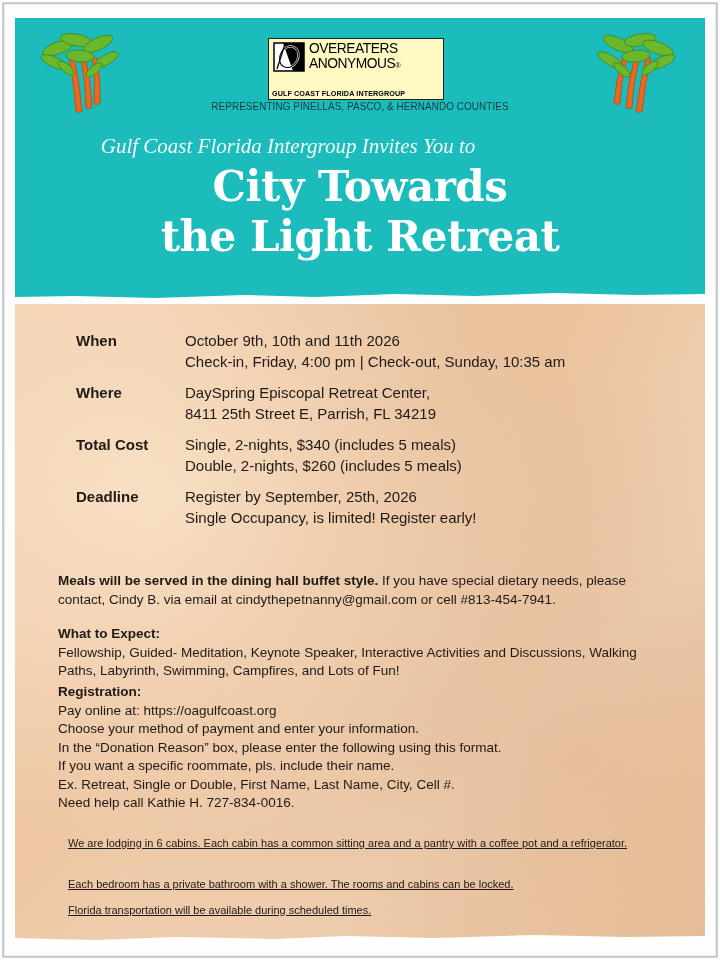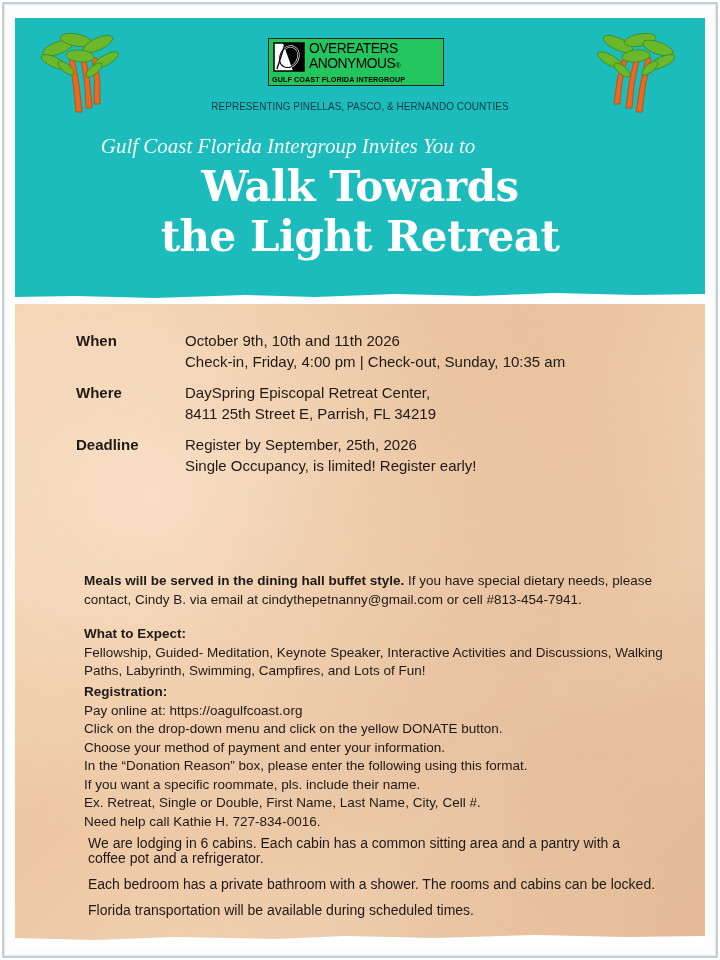--- a/index.html
+++ b/index.html
@@ -28,22 +28,22 @@
     background:
       radial-gradient(ellipse at 20% 30%, rgba(255,240,220,0.55), rgba(255,240,220,0) 55%),
       radial-gradient(ellipse at 80% 70%, rgba(210,160,120,0.35), rgba(210,160,120,0) 60%),
       radial-gradient(ellipse at 60% 15%, rgba(220,175,135,0.35), rgba(220,175,135,0) 50%),
       linear-gradient(135deg, #f2cfad 0%, #edc6a2 40%, #f1d2b4 70%, #e9c19c 100%);
   }
   .paper-bottom {
     position: absolute; left: 15px; top: 930px; width: 690px; height: 16px;
   }
   .logo {
-    position: absolute; left: 268px; top: 38px; width: 176px; height: 48px;
-    background: #22c55e;
+    position: absolute; left: 268px; top: 38px; width: 176px; height: 62px;
+    background: #fef9c3;
     border: 1px solid #222;
     box-sizing: border-box;
   }
   .logo-mark {
     position: absolute; left: 4px; top: 3px; width: 32px; height: 30px;
   }
   .logo-title {
     position: absolute; left: 40px; top: 1px;
     font-family: "Liberation Sans Narrow", "Liberation Sans", sans-serif;
     font-size: 15px; line-height: 15px; color: #000;
@@ -78,29 +78,29 @@
     letter-spacing: -0.5px;
   }
   .details {
     position: absolute; left: 76px; top: 330px; width: 600px;
     color: #1f1a17; font-size: 15px;
   }
   .detail-row { display: flex; margin-bottom: 10px; }
   .detail-label { width: 109px; font-weight: bold; line-height: 21px; flex: none; }
   .detail-values { line-height: 21px; }
   .body-block {
-    position: absolute; left: 84px; width: 600px;
+    position: absolute; left: 58px; width: 600px;
     color: #1f1a17; font-size: 13.5px; line-height: 18.5px;
   }
   .b-meals { top: 572px; }
   .b-expect { top: 625px; }
   .b-reg { top: 683px; }
   .small-block {
-    position: absolute; left: 88px; width: 570px;
-    color: #1f1a17; font-size: 14px; line-height: 15px;
+    position: absolute; left: 68px; width: 570px;
+    color: #1f1a17; font-size: 11px; line-height: 15px; text-decoration: underline;
   }
   .s1 { top: 836px; }
   .s2 { top: 877px; }
   .s3 { top: 903px; }
   .bold { font-weight: bold; }
 </style>
 </head>
 <body>
 
 <div class="frame"></div>
@@ -163,37 +163,44 @@
   <div class="logo-title">
     <div>OVEREATERS</div>
     <div><span>ANONYMOUS</span><span style="font-size:8px;vertical-align:baseline">®</span></div>
   </div>
   <div class="logo-sub">GULF COAST FLORIDA INTERGROUP</div>
 </div>
 
 <div class="representing">REPRESENTING PINELLAS, PASCO, &amp; HERNANDO COUNTIES</div>
 <div class="invites">Gulf Coast Florida Intergroup Invites You to</div>
 <div class="title">
-  <div>Walk Towards</div>
+  <div>City Towards</div>
   <div>the Light Retreat</div>
 </div>
 
 <div class="details">
   <div class="detail-row">
     <div class="detail-label">When</div>
     <div class="detail-values">
       <div>October 9th, 10th and 11th 2026</div>
       <div>Check-in, Friday, 4:00 pm | Check-out, Sunday, 10:35 am</div>
     </div>
   </div>
   <div class="detail-row">
     <div class="detail-label">Where</div>
     <div class="detail-values">
       <div>DaySpring Episcopal Retreat Center,</div>
       <div>8411 25th Street E, Parrish, FL 34219</div>
+    </div>
+  </div>
+  <div class="detail-row">
+    <div class="detail-label">Total Cost</div>
+    <div class="detail-values">
+      <div>Single, 2-nights, $340 (includes 5 meals)</div>
+      <div>Double, 2-nights, $260 (includes 5 meals)</div>
     </div>
   </div>
   <div class="detail-row">
     <div class="detail-label">Deadline</div>
     <div class="detail-values">
       <div>Register by September, 25th, 2026</div>
       <div>Single Occupancy, is limited! Register early!</div>
     </div>
   </div>
 </div>
@@ -203,21 +210,20 @@
 </div>
 
 <div class="body-block b-expect">
   <div class="bold">What to Expect:</div>
   <div>Fellowship, Guided- Meditation, Keynote Speaker, Interactive Activities and Discussions, Walking Paths, Labyrinth, Swimming, Campfires, and Lots of Fun!</div>
 </div>
 
 <div class="body-block b-reg">
   <div class="bold">Registration:</div>
   <div>Pay online at: https://oagulfcoast.org</div>
-  <div>Click on the drop-down menu and click on the yellow DONATE button.</div>
   <div>Choose your method of payment and enter your information.</div>
   <div>In the “Donation Reason” box, please enter the following using this format.</div>
   <div>If you want a specific roommate, pls. include their name.</div>
   <div>Ex. Retreat, Single or Double, First Name, Last Name, City, Cell #.</div>
   <div>Need help call Kathie H. 727-834-0016.</div>
 </div>
 
 <div class="small-block s1">We are lodging in 6 cabins. Each cabin has a common sitting area and a pantry with a coffee pot and a refrigerator.</div>
 <div class="small-block s2">Each bedroom has a private bathroom with a shower. The rooms and cabins can be locked.</div>
 <div class="small-block s3">Florida transportation will be available during scheduled times.</div>

